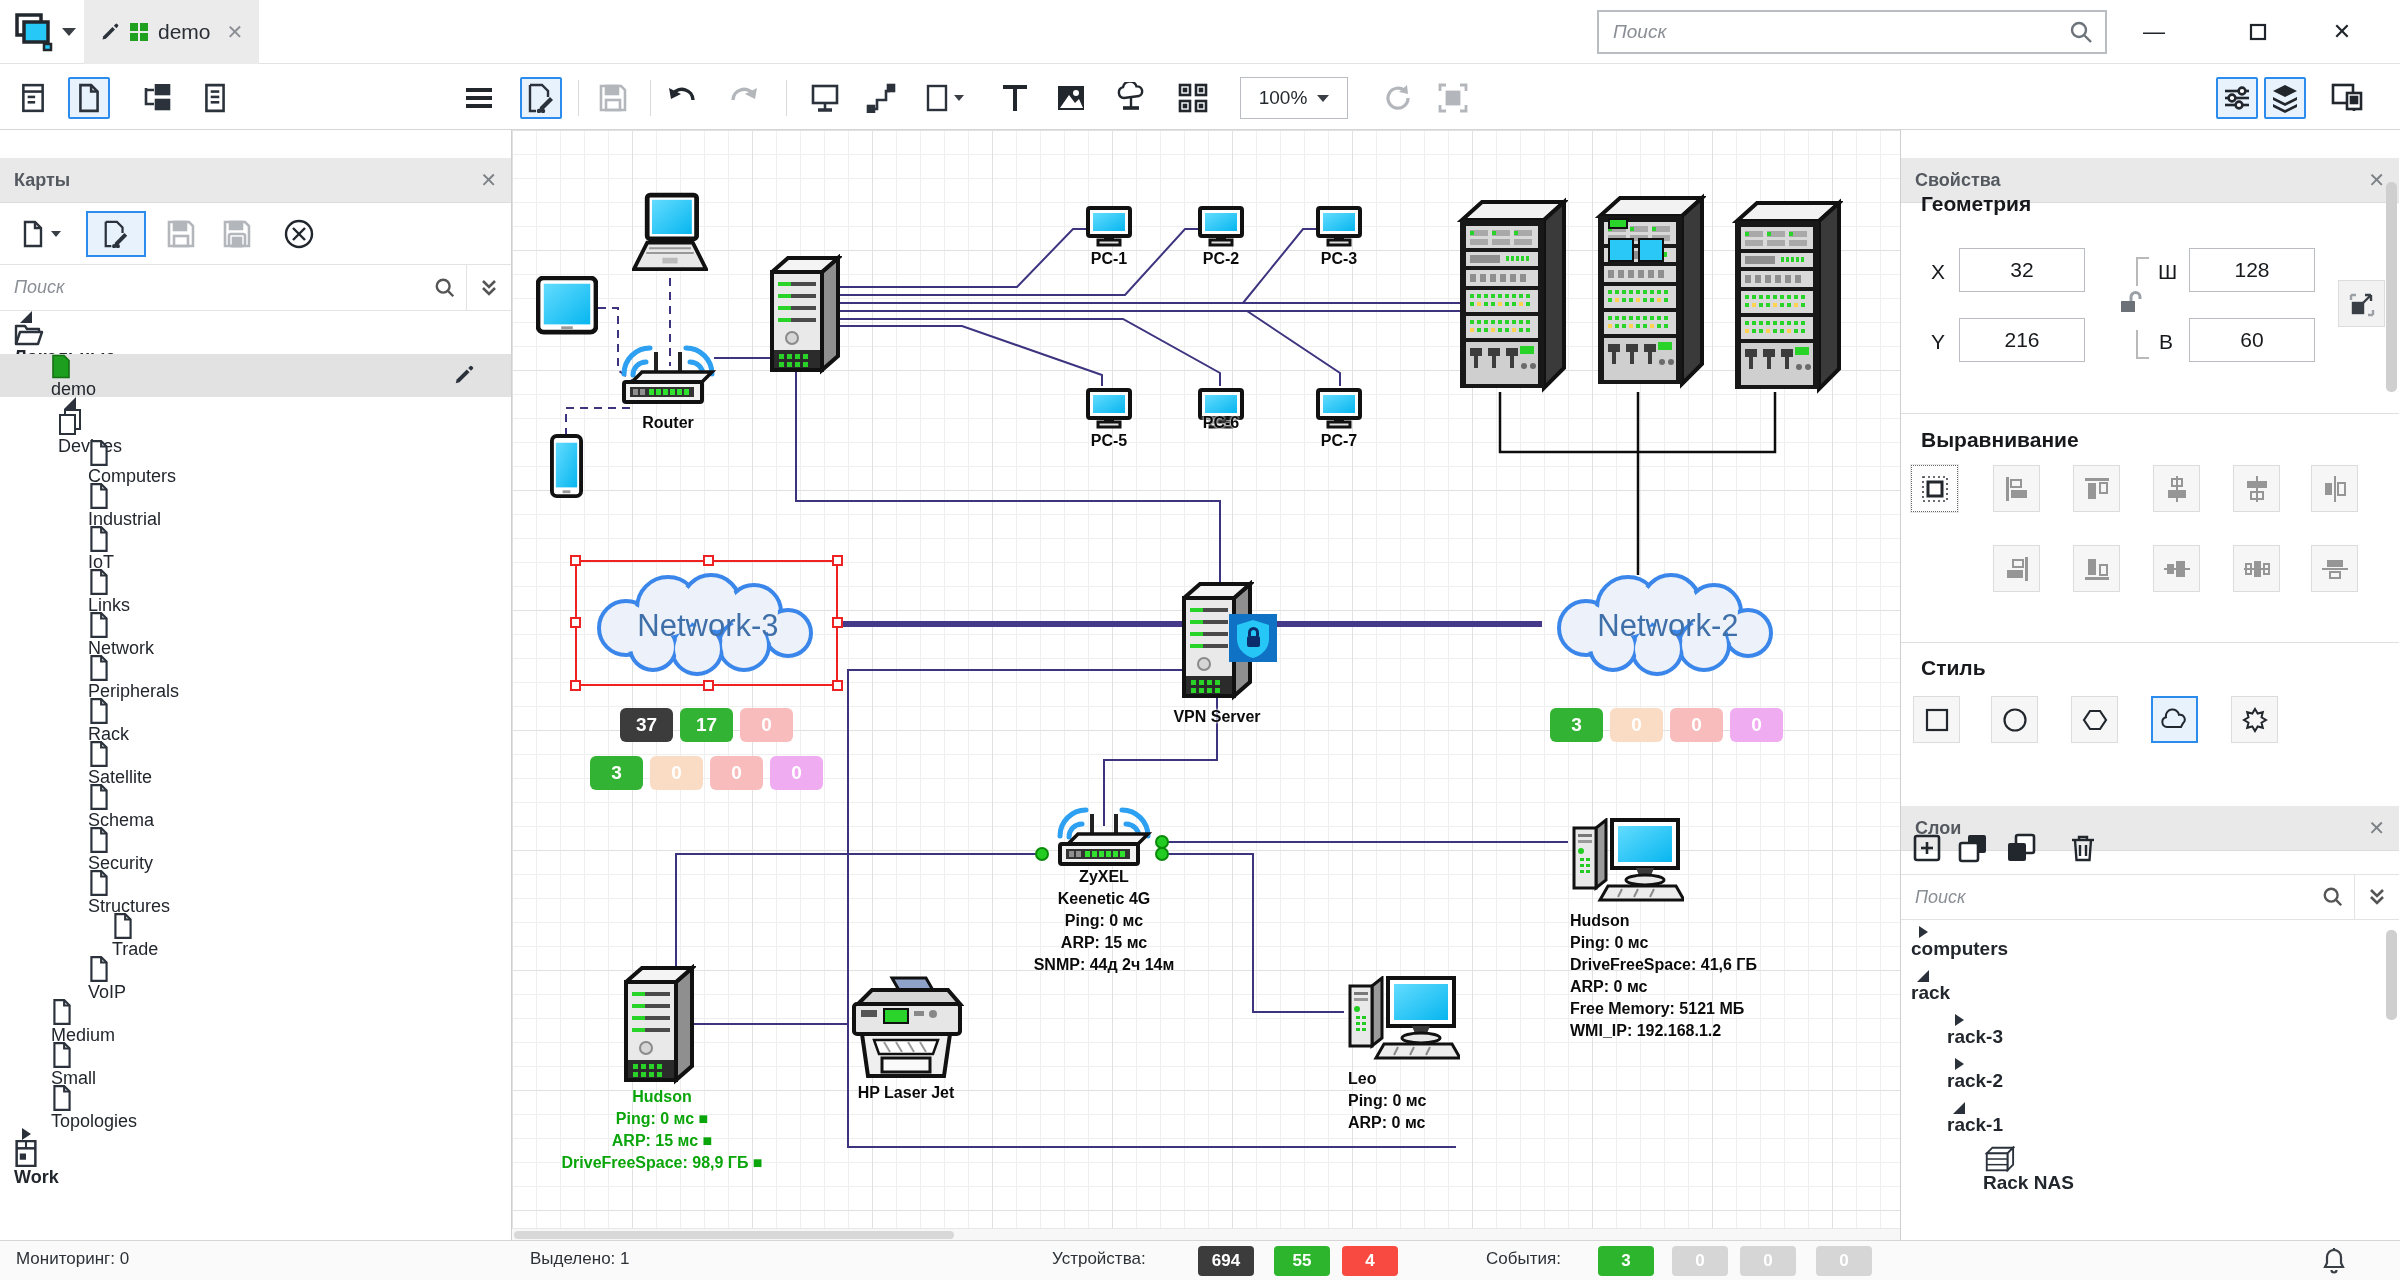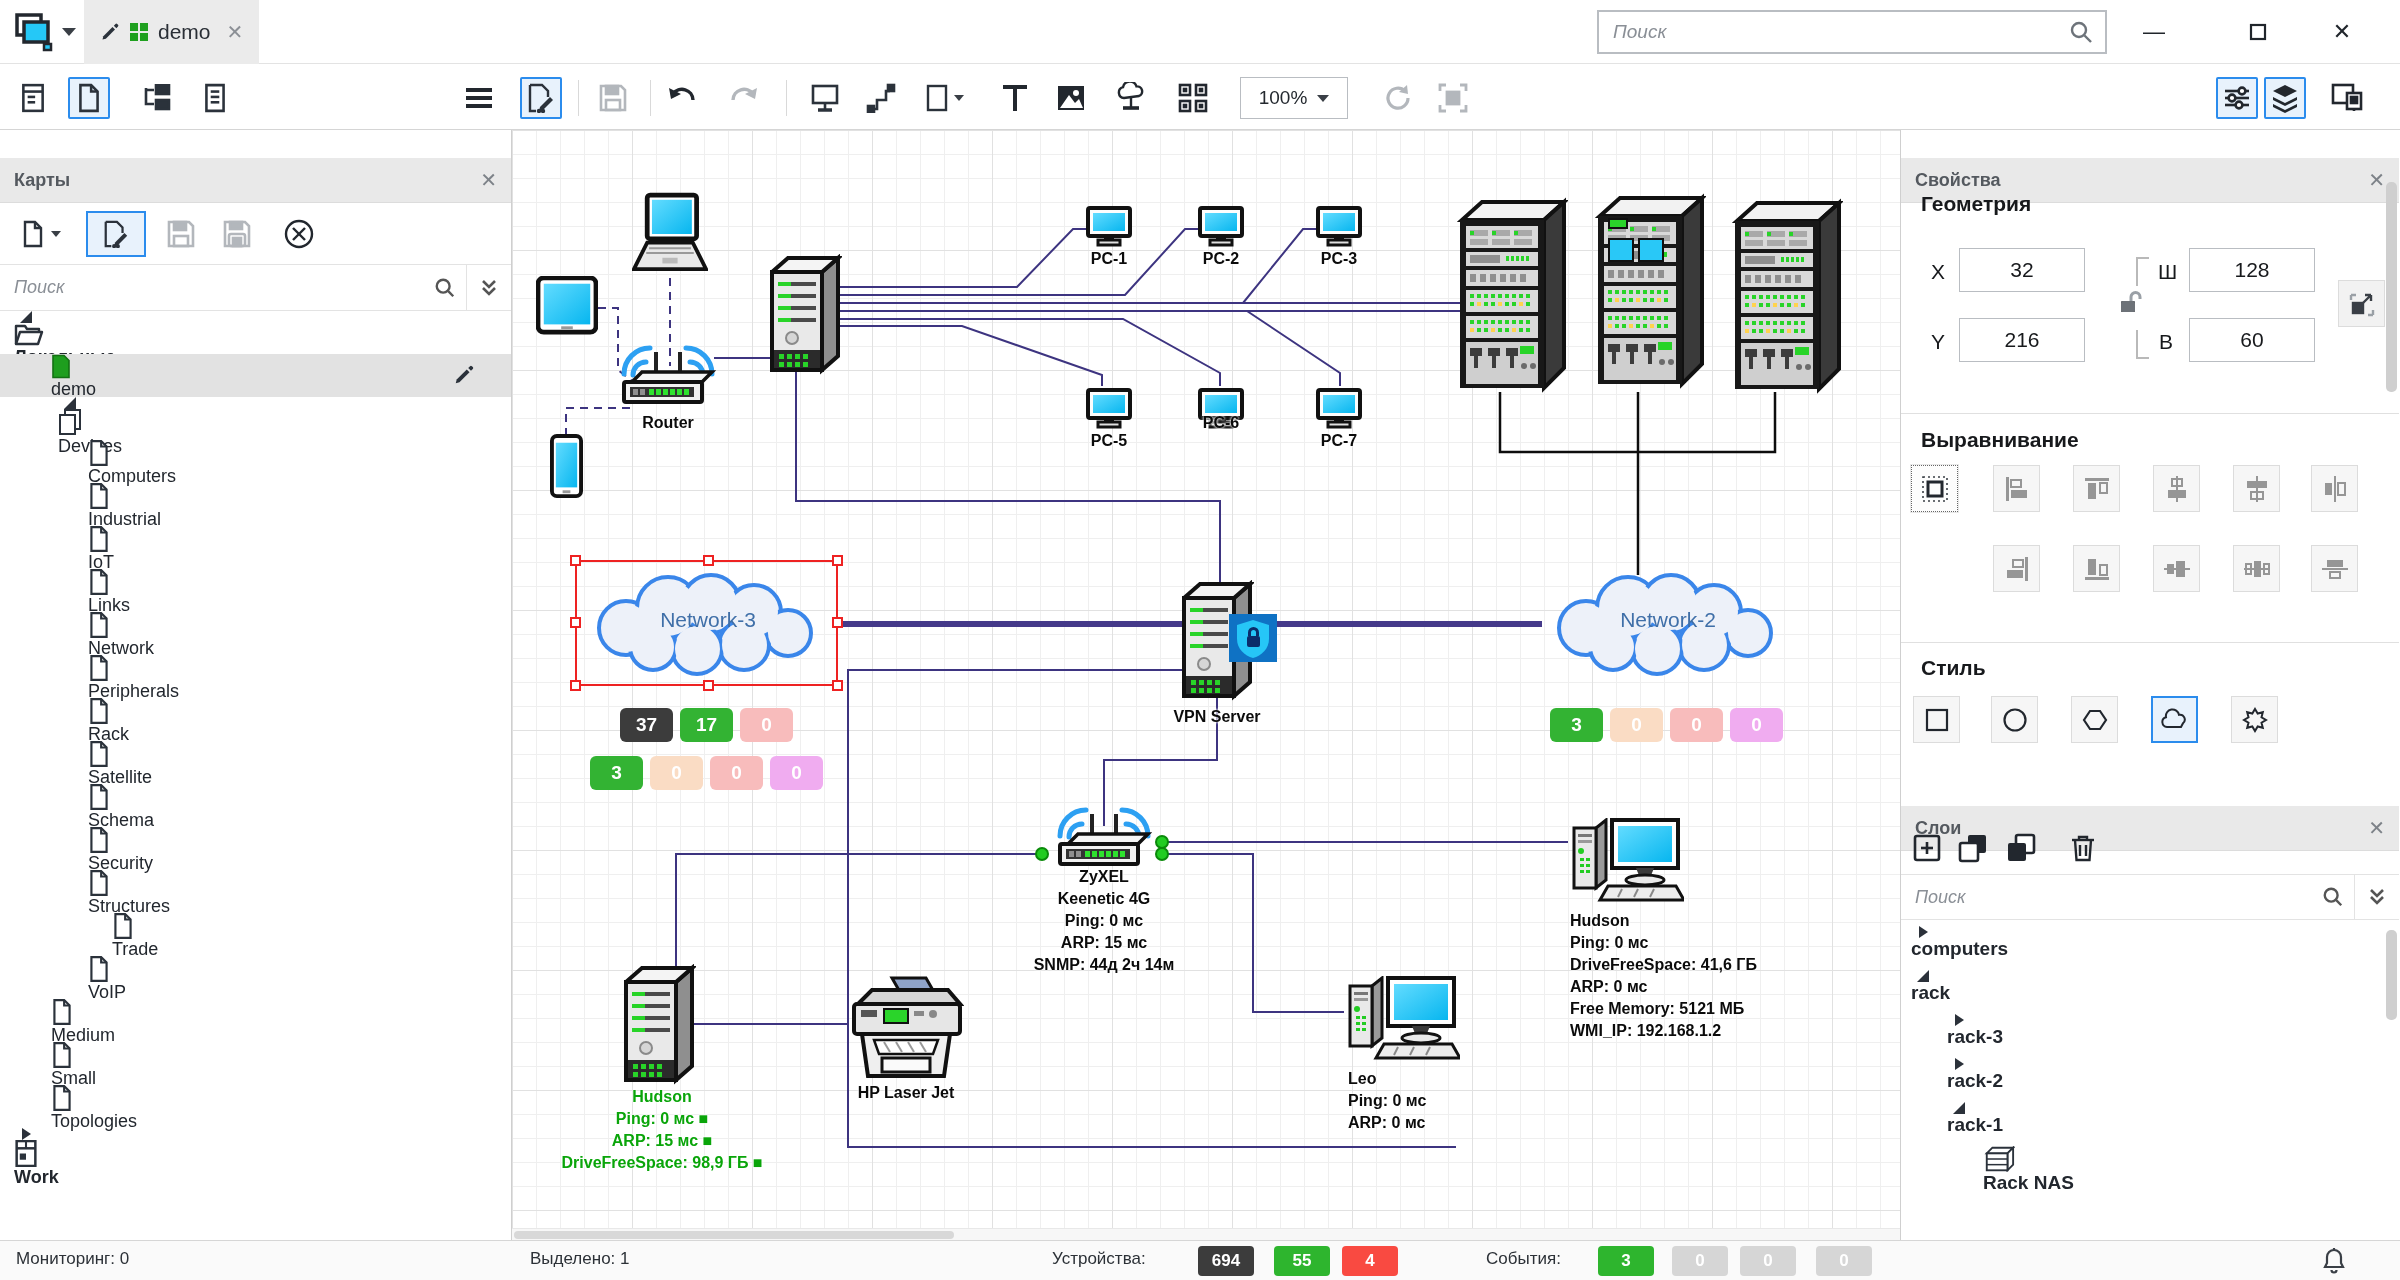--- a/index.html
+++ b/index.html
@@ -61,21 +61,21 @@
   .exp.open::before { content:""; width:0; height:0; border-right:12px solid #2b313a; border-top:12px solid transparent; }
   .ticon { width:32px; display:flex; justify-content:flex-start; }
   .trail { position:absolute; right:36px; top:10px; }
 
   
   .node { position:absolute; }
   .nlabel { position:absolute; font-weight:bold; font-size:16px; color:#0b0b0b; text-align:center; white-space:nowrap; text-shadow:0 0 3px #fff,0 0 3px #fff; }
   .nlines { position:absolute; font-weight:bold; font-size:16px; line-height:22px; color:#0b0b0b; white-space:nowrap; text-shadow:0 0 3px #fff,0 0 3px #fff; }
   .nlines.center { text-align:center; transform:translateX(-50%); }
   .nlines.green { color:#0aa50a; }
-  .cloudlabel { position:absolute; font-size:21px; color:#3f6fa8; text-align:center; }
+  .cloudlabel { position:absolute; font-size:31px; color:#3f6fa8; text-align:center; }
   .badges { position:absolute; display:flex; gap:7px; }
   .badge { min-width:53px; height:34px; border-radius:6px; color:#fff; font-size:19px; font-weight:bold; display:flex; align-items:center; justify-content:center; padding:0 8px; }
   .selrect { position:absolute; left:63px; top:430px; width:263px; height:126px; border:2px solid #ee2222; }
   .hdl { position:absolute; width:11px; height:11px; background:#fff; border:2.5px solid #ee2222; }
   .rackcyan { position:absolute; background:#29c8f7; border:2px solid #111; }
   .hscroll { position:absolute; left:0; bottom:0; width:100%; height:12px; background:#f7f7f7; border-top:1px solid #e8e8e8; }
   .hthumb { position:absolute; left:2px; top:2px; width:440px; height:8px; border-radius:4px; background:#d8d8d8; }
 
   
   .rp-sec-title { position:absolute; left:20px; font-size:21px; font-weight:bold; color:#17191c; }

